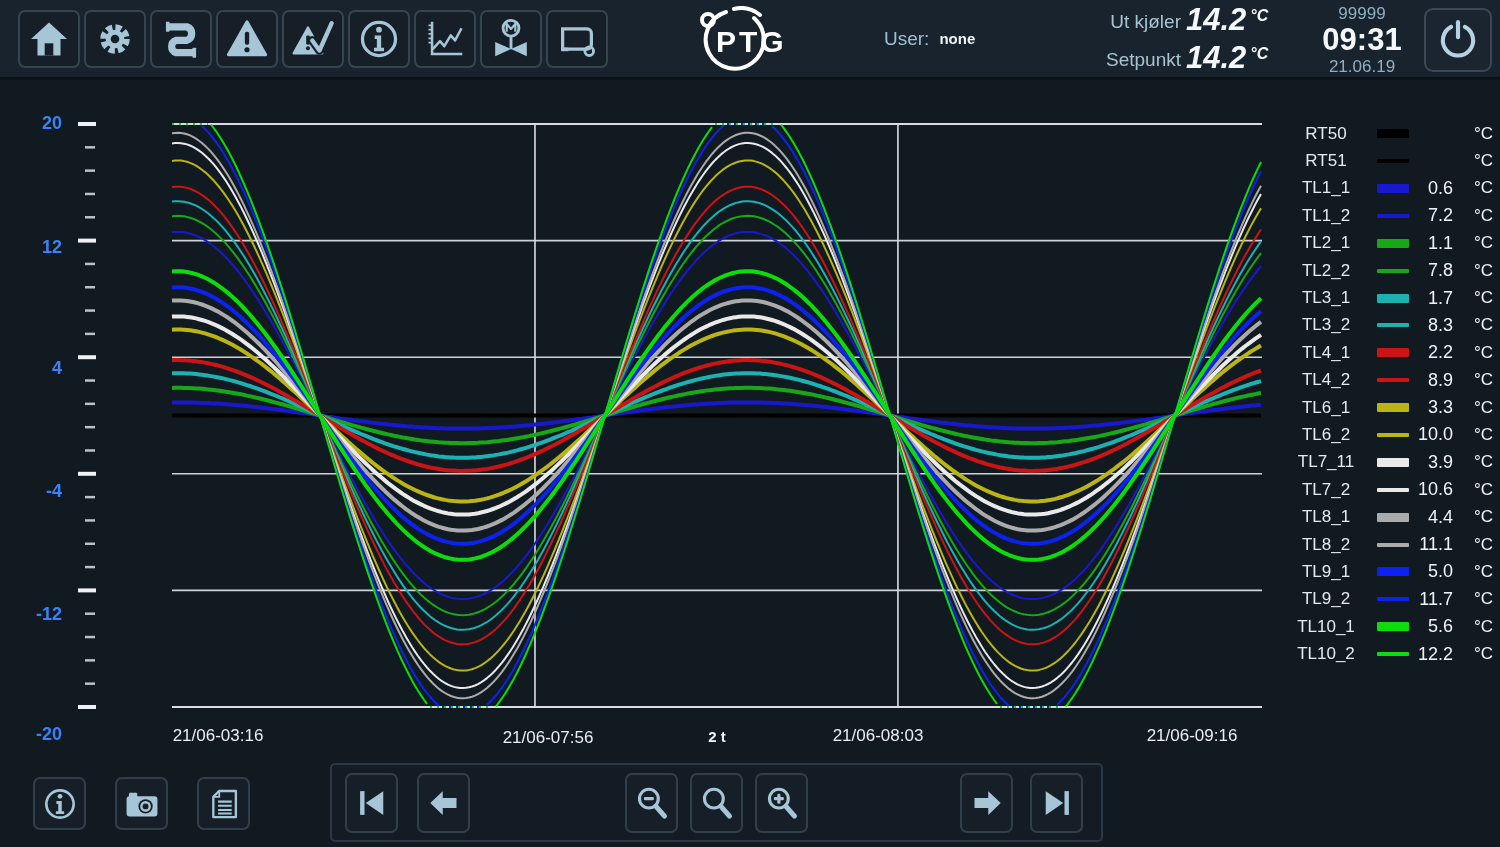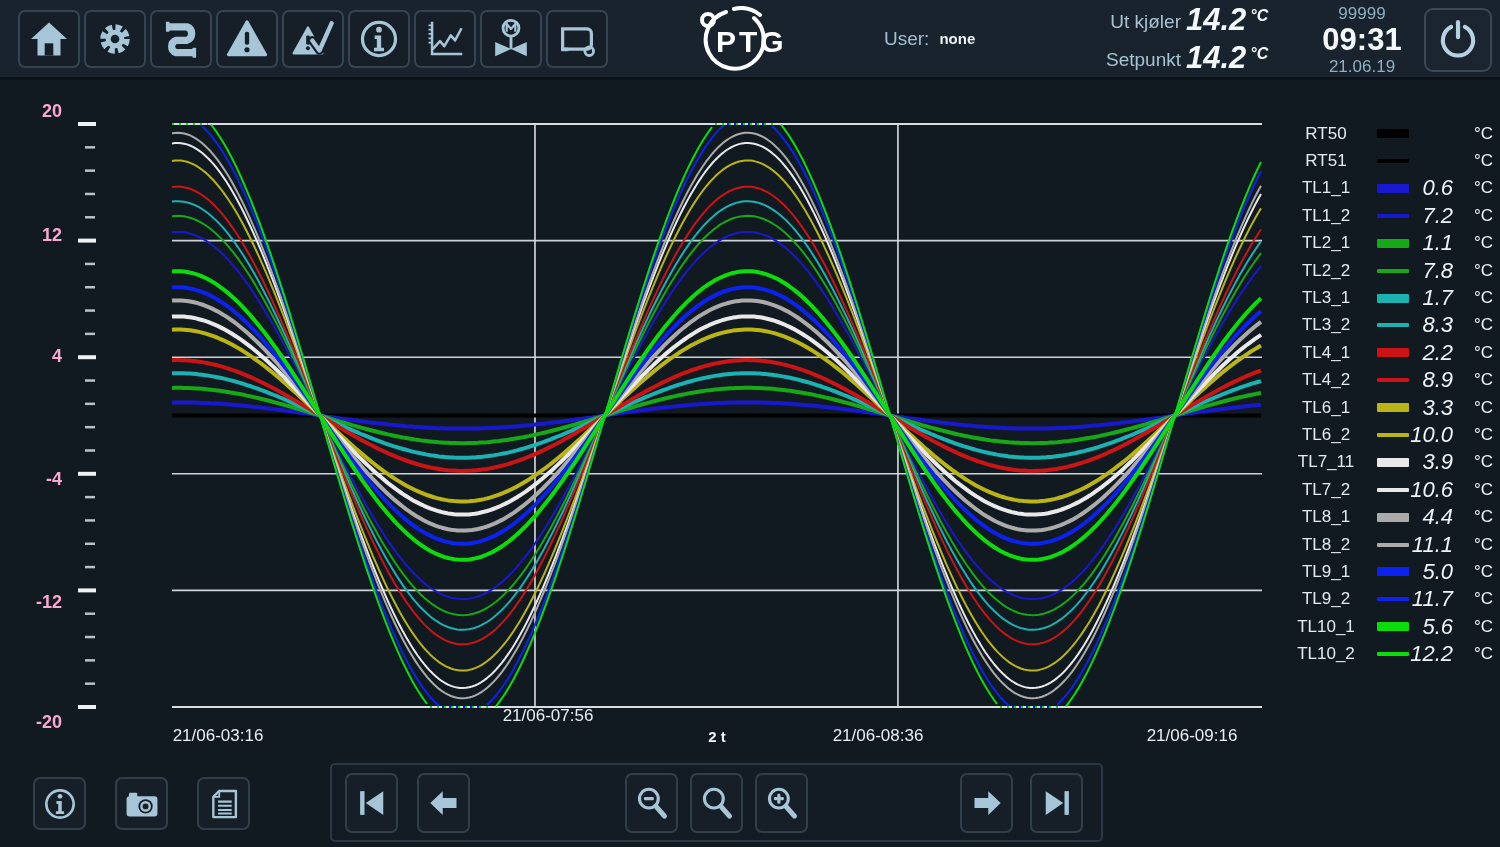--- a/index.html
+++ b/index.html
@@ -27,32 +27,32 @@
                  color:#8fb0c2; font-size:17px; }
   #clock-time  { position:absolute; left:1300px; top:22px; width:124px; text-align:center;
                  color:#f4f8fa; font-size:31px; font-weight:bold; }
   #clock-date  { position:absolute; left:1300px; top:57px; width:124px; text-align:center;
                  color:#8fb0c2; font-size:17px; }
   #power-btn { position:absolute; left:1424px; top:8px; width:68px; height:64px;
                background:#1a2530; border:2px solid #3a4854; border-radius:9px;
                display:flex; align-items:center; justify-content:center; cursor:pointer; }
   
   #chart-region { position:absolute; left:0; top:80px; width:1500px; height:685px; }
-  .ylab { position:absolute; left:12px; width:50px; text-align:right; color:#f9a8d4;
-          font-size:18px; font-weight:bold; }
+  .ylab { position:absolute; left:12px; width:50px; text-align:right; color:#3b82f6;
+          font-size:18px; font-weight:bold;margin-top:12px; }
   .xlab { position:absolute; width:180px; text-align:center; color:#e9eef2; font-size:17px; }
   #xspan { position:absolute; left:677px; top:648px; width:80px; text-align:center;
            color:#f4f8fa; font-size:15px; font-weight:bold; }
   
   #legend { position:absolute; left:1288px; top:40px; width:205px; }
   .lg-row { height:27.4px; display:flex; align-items:center; cursor:pointer;justify-content:flex-end; }
   .lg-name { width:74px; text-align:center; color:#e3ebf0; font-size:17px; }
   .lg-swatch-box { width:46px; display:flex; align-items:center; }
   .lg-swatch { width:32px; margin-left:14px; border-radius:1px; }
-  .lg-val { width:44px; text-align:right; color:#f0f4f7; font-size:22px;font-style:italic; }
+  .lg-val { width:44px; text-align:right; color:#f0f4f7; font-size:18px; }
   .lg-unit { width:40px; text-align:right; color:#f0f4f7; font-size:17px; }
   
   .bb-btn { position:absolute; width:53px; height:53px; background:#161f28;
             border:2px solid #313f4b; border-radius:7px; display:flex;
             align-items:center; justify-content:center; cursor:pointer; }
   .bb-btn svg { width:38px; height:38px; }
   #nav-panel { position:absolute; left:330px; top:763px; width:773px; height:79px;
                border:2px solid #2b3845; border-radius:5px; background:#131c24; }
   .nav-btn { position:absolute; top:8px; width:53px; height:60px; background:#161f28;
              border:2px solid #313f4b; border-radius:7px; display:flex;
@@ -232,22 +232,22 @@
     </svg>
 
   <div class="ylab" style="top:21px">20</div>
   <div class="ylab" style="top:145px">12</div>
   <div class="ylab" style="top:266px">4</div>
   <div class="ylab" style="top:389px">-4</div>
   <div class="ylab" style="top:512px">-12</div>
   <div class="ylab" style="top:632px">-20</div>
 
   <div class="xlab" style="left:128px;  top:646px">21/06-03:16</div>
-  <div class="xlab" style="left:458px;  top:626px">21/06-07:56</div>
-  <div class="xlab" style="left:788px;  top:646px">21/06-08:36</div>
+  <div class="xlab" style="left:458px;  top:648px">21/06-07:56</div>
+  <div class="xlab" style="left:788px;  top:646px">21/06-08:03</div>
   <div class="xlab" style="left:1102px; top:646px">21/06-09:16</div>
   <div id="xspan">2 t</div>
 
   <div id="legend">
       <div class="lg-row">
         <span class="lg-name">RT50</span>
         <span class="lg-swatch-box">
           <span class="lg-swatch" style="background: rgb(0, 0, 0); height: 9px;"></span>
         </span>
         <span class="lg-val"></span>

